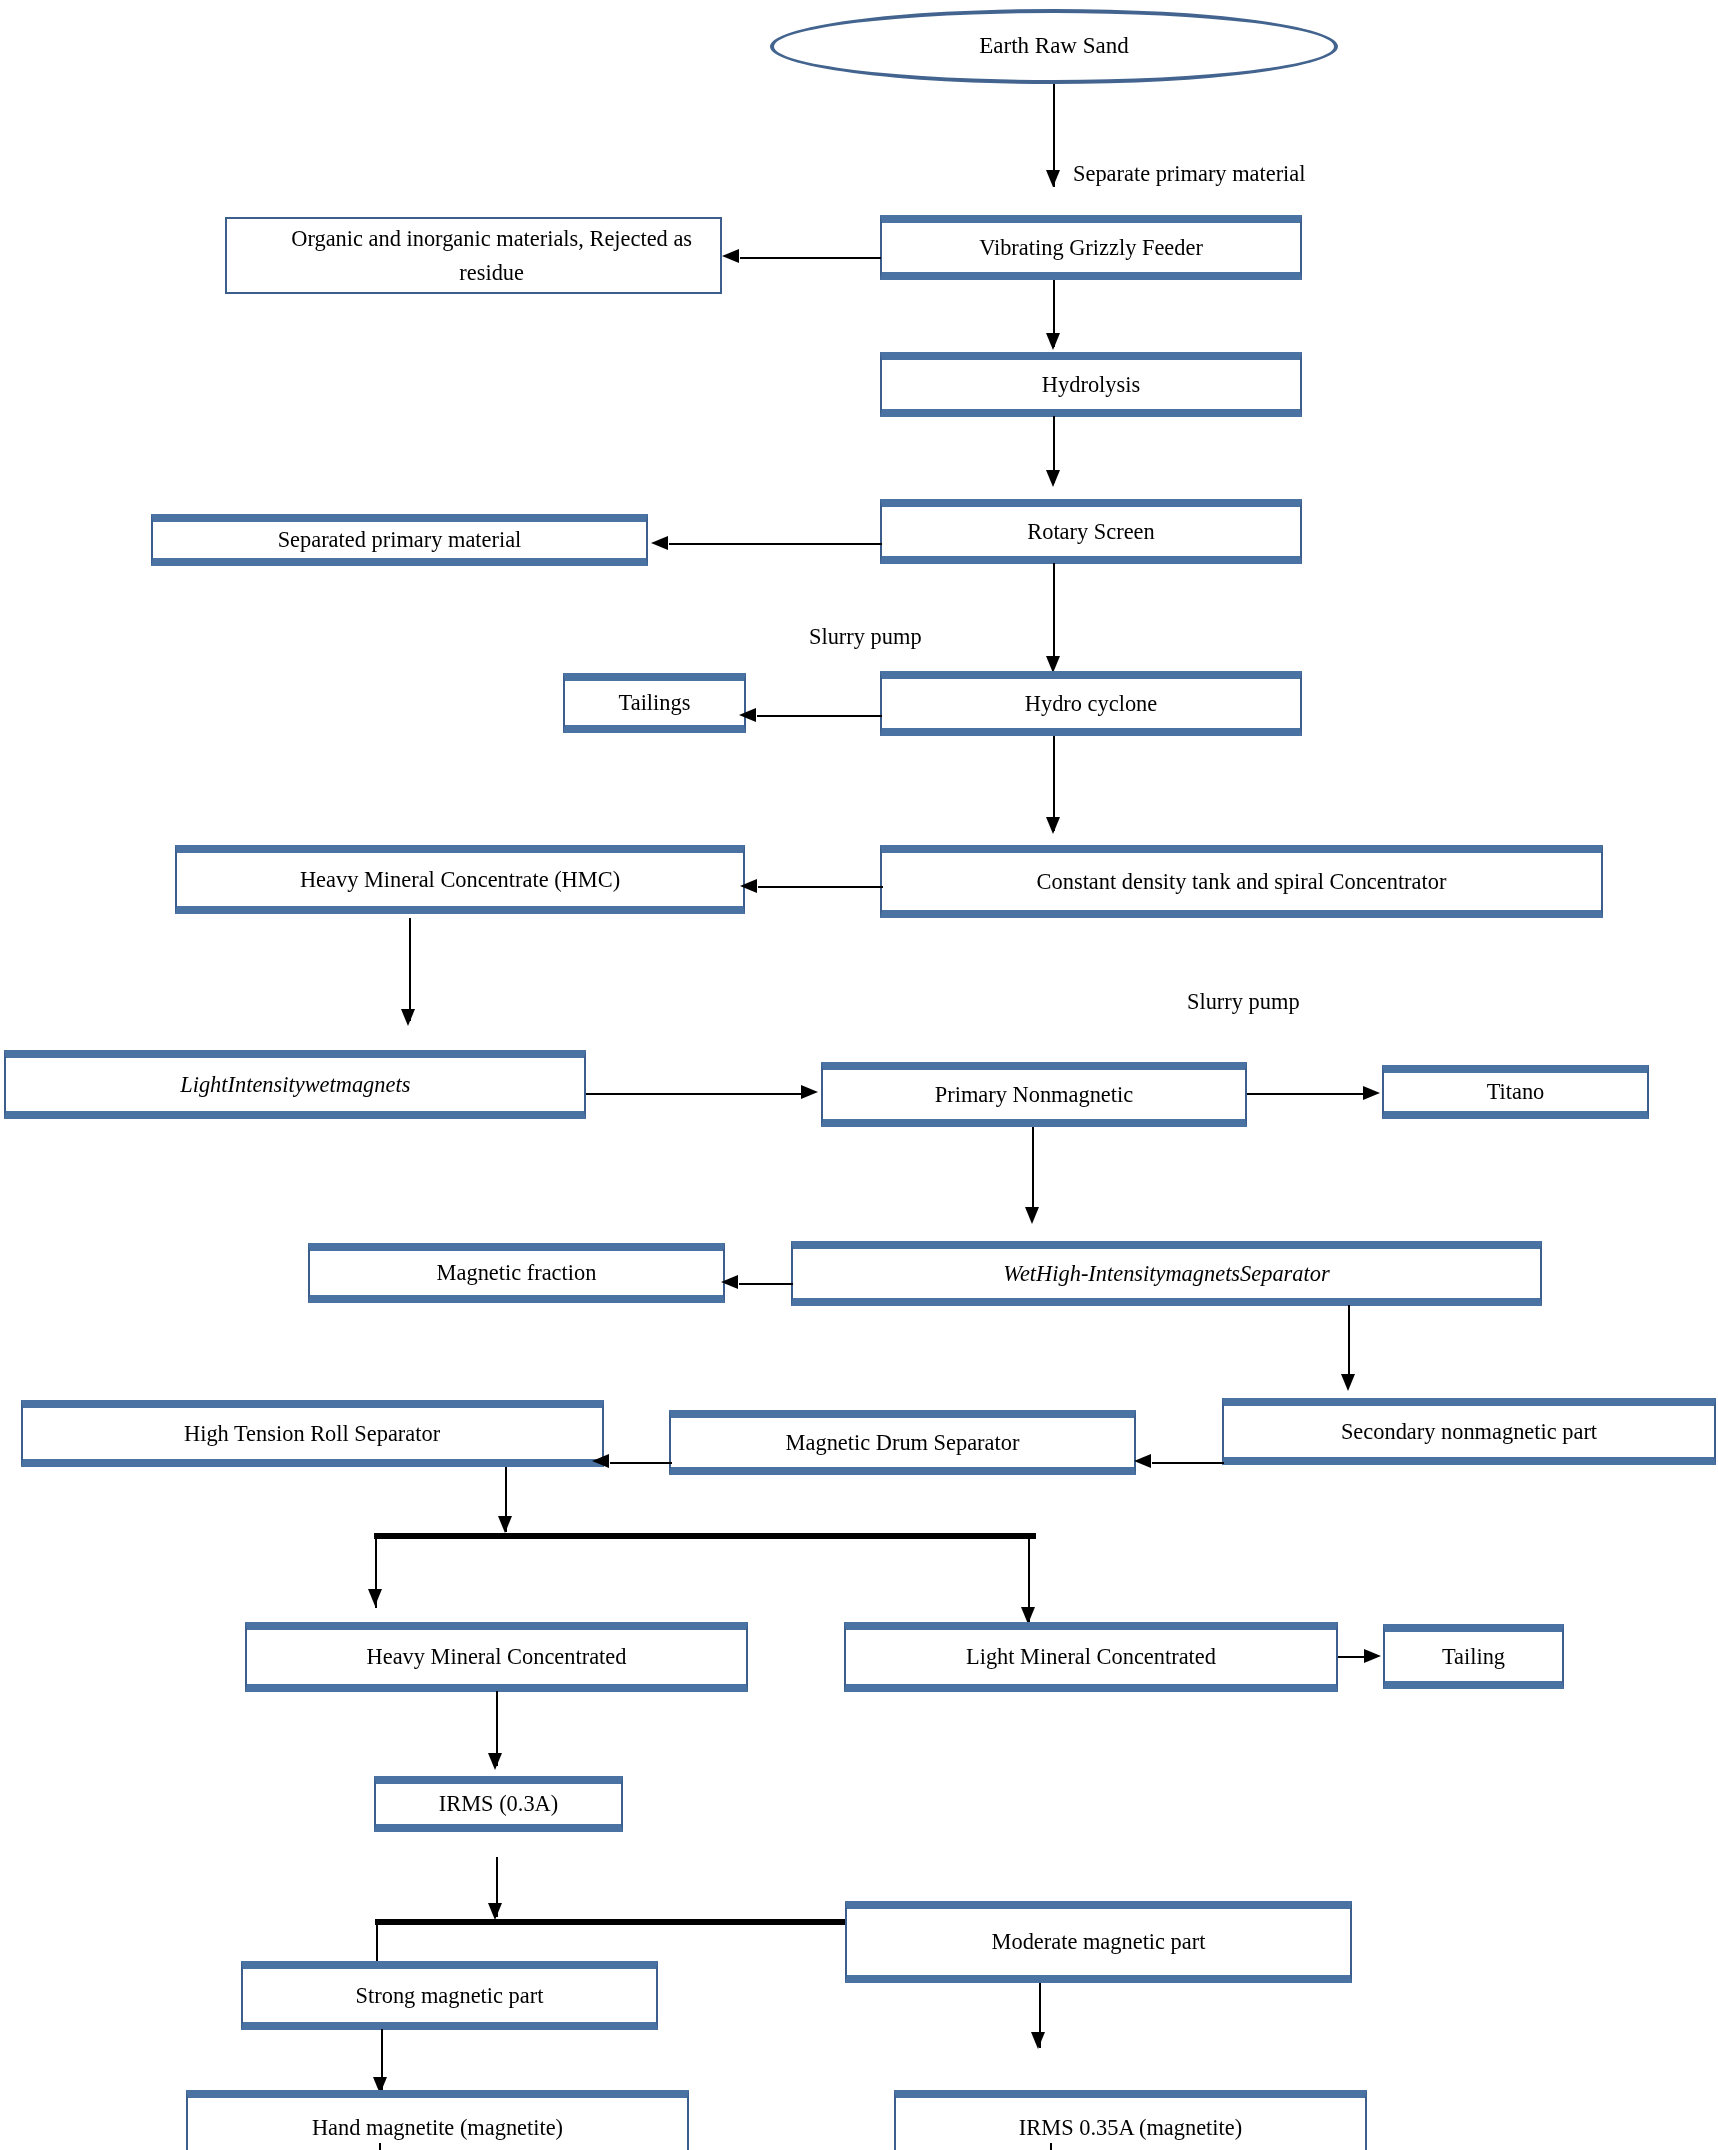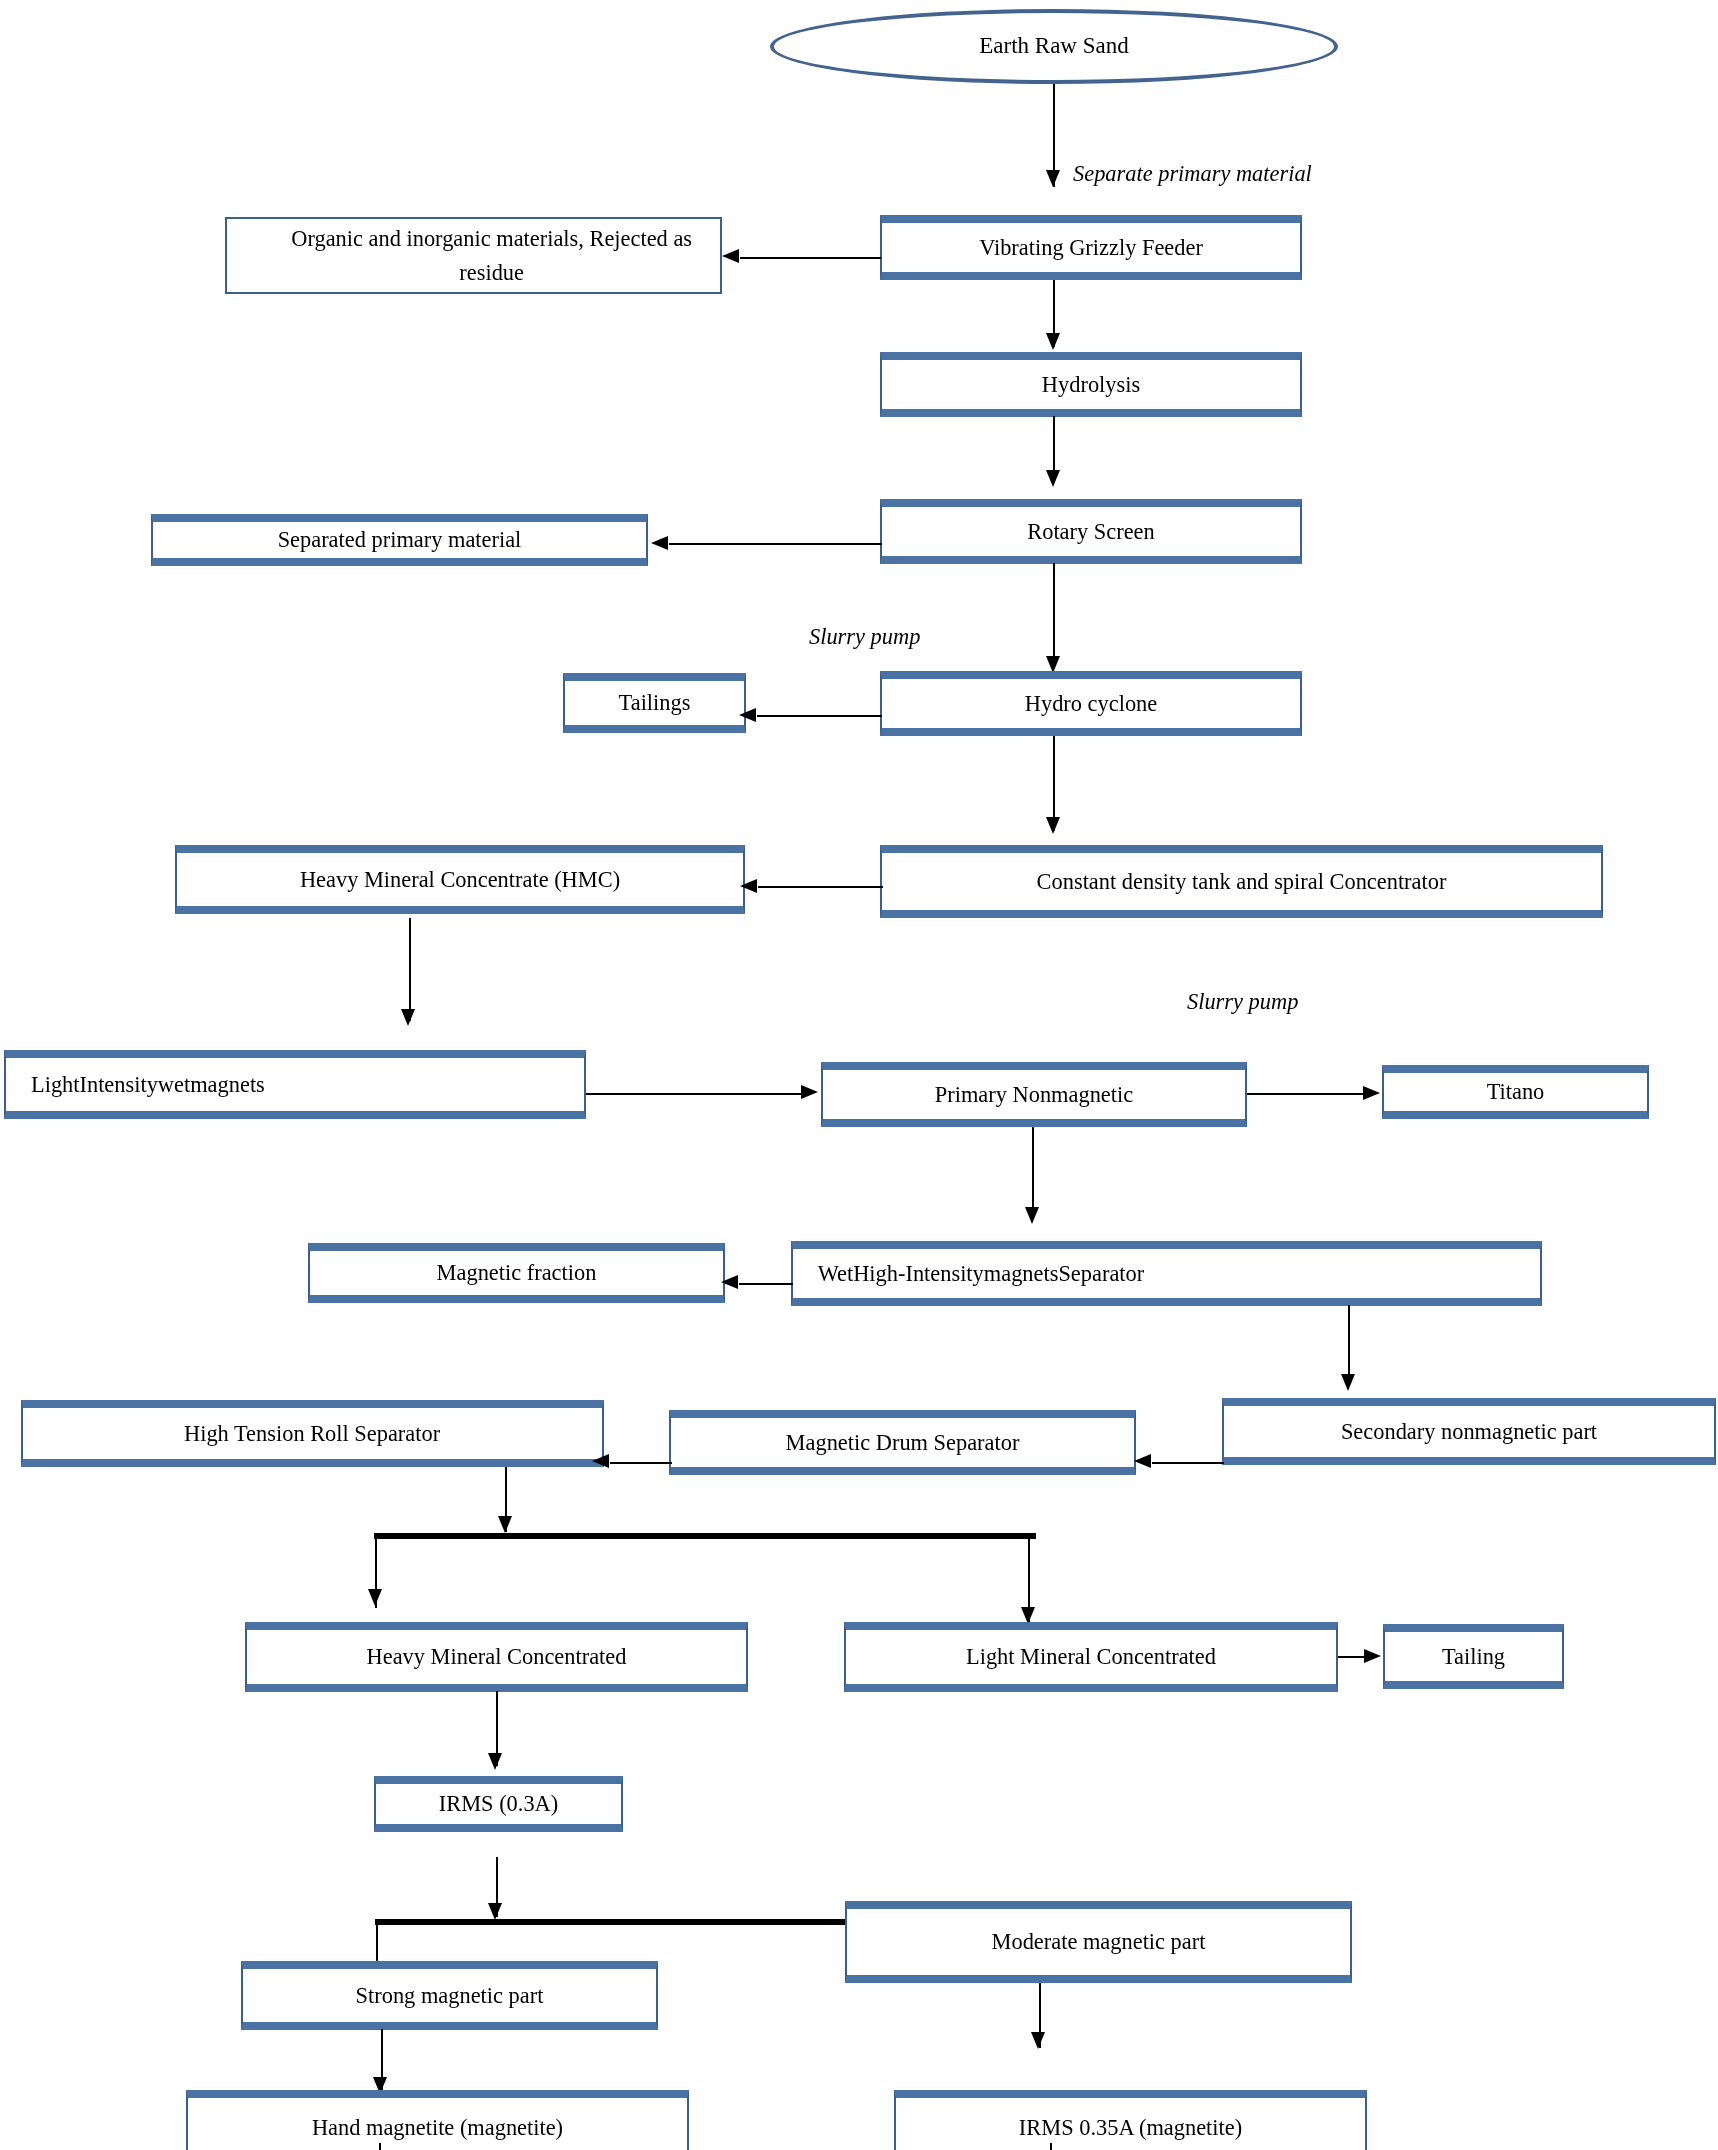--- a/index.html
+++ b/index.html
@@ -45,23 +45,24 @@
     display:flex;
     align-items:center;
     justify-content:center;
     font-size:23px;
     color:#000000;
   }
   
   .justify-line{
     display:flex;
     width:100%;
-    justify-content:flex-start;
+    justify-content:center;
     padding:0 17px;
     box-sizing:border-box;
+    font-style:italic;
   }
   
   .vline{position:absolute;background:#000000;width:2.2px;}
   .hline{position:absolute;background:#000000;height:2.2px;}
   .hbar{position:absolute;background:#000000;height:5.6px;}
   .arrow-down{
     position:absolute;
     width:0;height:0;
     border-left:7.3px solid transparent;
     border-right:7.3px solid transparent;
@@ -79,21 +80,20 @@
     width:0;height:0;
     border-top:7.3px solid transparent;
     border-bottom:7.3px solid transparent;
     border-left:17px solid #000000;
   }
   .edge-label{
     position:absolute;
     font-size:22.4px;
     color:#000000;
     white-space:nowrap;
-    font-style:italic;
   }
 </style>
 </head>
 <body>
 
 <div id="stage">
 
   <div class="ellipse" style="left:770px;top:8.6px;width:568px;height:75px;">
     <span>Earth Raw Sand</span>
   </div>

